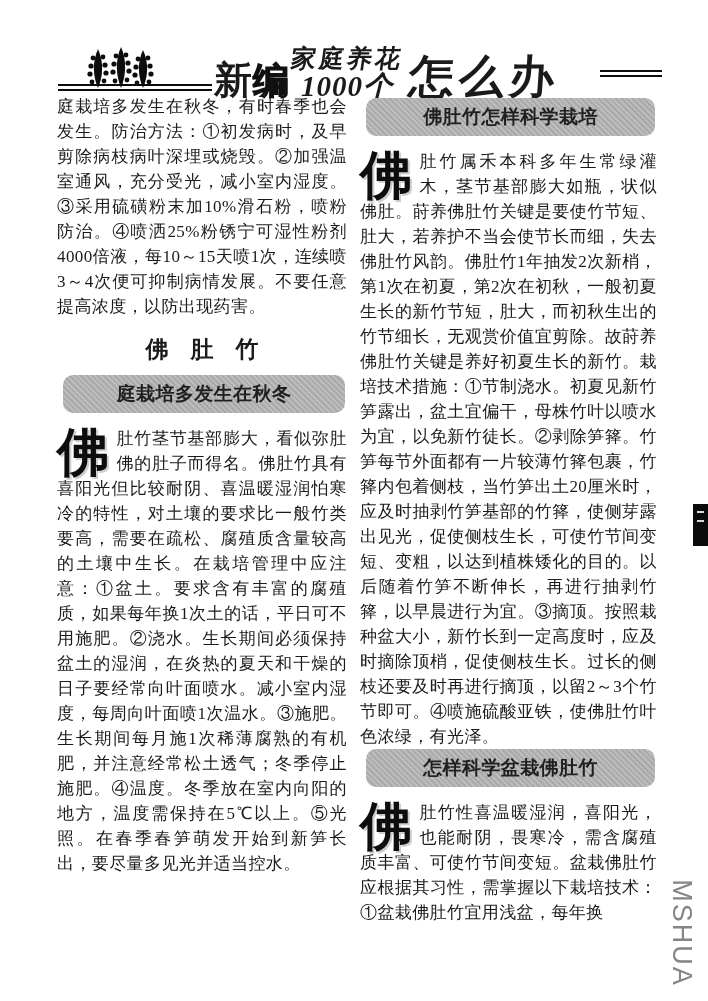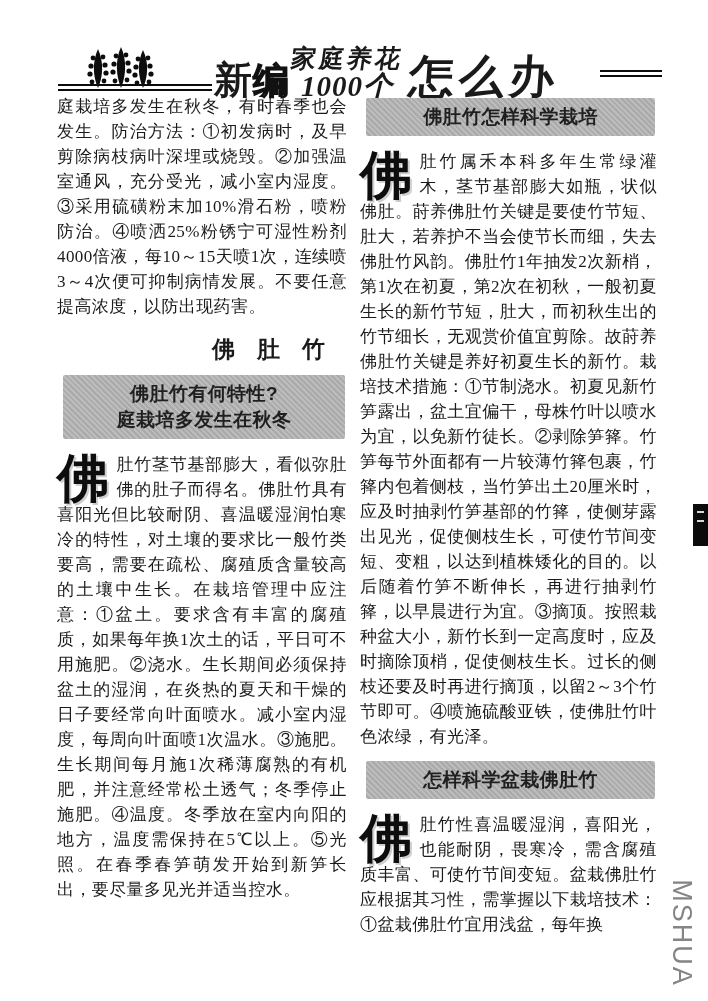--- a/index.html
+++ b/index.html
@@ -22,29 +22,29 @@
   .brand-suffix{font-family:"Liberation Sans",sans-serif;font-size:45px;font-weight:900;line-height:1;
                 letter-spacing:5px;transform:skewX(-4deg);padding-bottom:2px;}
 
   
   .col{position:absolute;font-size:17px;line-height:25px;text-align:justify;letter-spacing:0.4px;}
   .col-left{left:57px;top:94px;width:290px;}
   .col-right{left:360px;top:98px;width:297px;}
   .col p{margin:0;}
 
   .chapter-title{font-family:"Liberation Sans",sans-serif;font-weight:bold;font-size:23px;
-                 text-align:right;letter-spacing:22px;text-indent:22px;margin:17px 0 11px 0;line-height:1.2;}
+                 text-align:center;letter-spacing:22px;text-indent:22px;margin:17px 0 11px 0;line-height:1.2;}
 
   .gray-box{background:#b3b3b3;
             background-image:repeating-linear-gradient(45deg,rgba(255,255,255,0.12) 0 2px,rgba(0,0,0,0.05) 2px 4px);
-            border-radius:2px;text-align:center;
+            border-radius:10px;text-align:center;
             font-family:"Liberation Sans",sans-serif;font-weight:bold;font-size:19px;color:#1f1f1f;
             padding:6px 4px;line-height:26px;margin:0 2px 13px 6px;}
   .col-right .gray-box{margin-top:0;}
-  .gray-box.mid{margin-top:12px;}
+  .gray-box.mid{}
 
   .dropcap{float:left;font-family:"Liberation Sans",sans-serif;font-weight:900;font-size:52px;
            line-height:46px;margin:3px 7px 0 0;color:#0d0d0d;text-shadow:2px 2px 0 #cfcfcf;}
 
   
   .edge-tab{position:absolute;right:0;top:504px;width:15px;height:42px;background:#0b0b0b;}
   .edge-tab i{display:block;width:7px;height:2px;background:#d8d8d8;margin:7px auto 0;}
   .watermark{position:absolute;left:612px;top:918px;width:140px;height:30px;
              transform:rotate(90deg);transform-origin:center;
              font-family:"Liberation Sans",sans-serif;font-size:27px;color:#858585;
@@ -99,21 +99,20 @@
       <div class="brand-bottom">1000个</div>
     </div>
     <div class="brand-suffix">怎么办</div>
   </div>
   <div class="rule rule-right"></div>
 
   <div class="col col-left">
     <p>庭栽培多发生在秋冬，有时春季也会发生。防治方法：①初发病时，及早剪除病枝病叶深埋或烧毁。②加强温室通风，充分受光，减小室内湿度。③采用硫磺粉末加10%滑石粉，喷粉防治。④喷洒25%粉锈宁可湿性粉剂4000倍液，每10～15天喷1次，连续喷3～4次便可抑制病情发展。不要任意提高浓度，以防出现药害。</p>
     <div class="chapter-title">佛肚竹</div>
     <div class="gray-box">
-      <div>佛肚竹有何特性?</div>
       <div>庭栽培多发生在秋冬</div>
     </div>
     <p><span class="dropcap">佛</span><span>肚竹茎节基部膨大，看似弥肚佛的肚子而得名。佛肚竹具有喜阳光但比较耐阴、喜温暖湿润怕寒冷的特性，对土壤的要求比一般竹类要高，需要在疏松、腐殖质含量较高的土壤中生长。在栽培管理中应注意：①盆土。要求含有丰富的腐殖质，如果每年换1次土的话，平日可不用施肥。②浇水。生长期间必须保持盆土的湿润，在炎热的夏天和干燥的日子要经常向叶面喷水。减小室内湿度，每周向叶面喷1次温水。③施肥。生长期间每月施1次稀薄腐熟的有机肥，并注意经常松土透气；冬季停止施肥。④温度。冬季放在室内向阳的地方，温度需保持在5℃以上。⑤光照。在春季春笋萌发开始到新笋长出，要尽量多见光并适当控水。</span></p>
   </div>
 
   <div class="col col-right">
     <div class="gray-box">
       <div>佛肚竹怎样科学栽培</div>
     </div>
     <p><span class="dropcap">佛</span><span>肚竹属禾本科多年生常绿灌木，茎节基部膨大如瓶，状似佛肚。莳养佛肚竹关键是要使竹节短、肚大，若养护不当会使节长而细，失去佛肚竹风韵。佛肚竹1年抽发2次新梢，第1次在初夏，第2次在初秋，一般初夏生长的新竹节短，肚大，而初秋生出的竹节细长，无观赏价值宜剪除。故莳养佛肚竹关键是养好初夏生长的新竹。栽培技术措施：①节制浇水。初夏见新竹笋露出，盆土宜偏干，母株竹叶以喷水为宜，以免新竹徒长。②剥除笋箨。竹笋每节外面都有一片较薄竹箨包裹，竹箨内包着侧枝，当竹笋出土20厘米时，应及时抽剥竹笋基部的竹箨，使侧芽露出见光，促使侧枝生长，可使竹节间变短、变粗，以达到植株矮化的目的。以后随着竹笋不断伸长，再进行抽剥竹箨，以早晨进行为宜。③摘顶。按照栽种盆大小，新竹长到一定高度时，应及时摘除顶梢，促使侧枝生长。过长的侧枝还要及时再进行摘顶，以留2～3个竹节即可。④喷施硫酸亚铁，使佛肚竹叶色浓绿，有光泽。</span></p>

